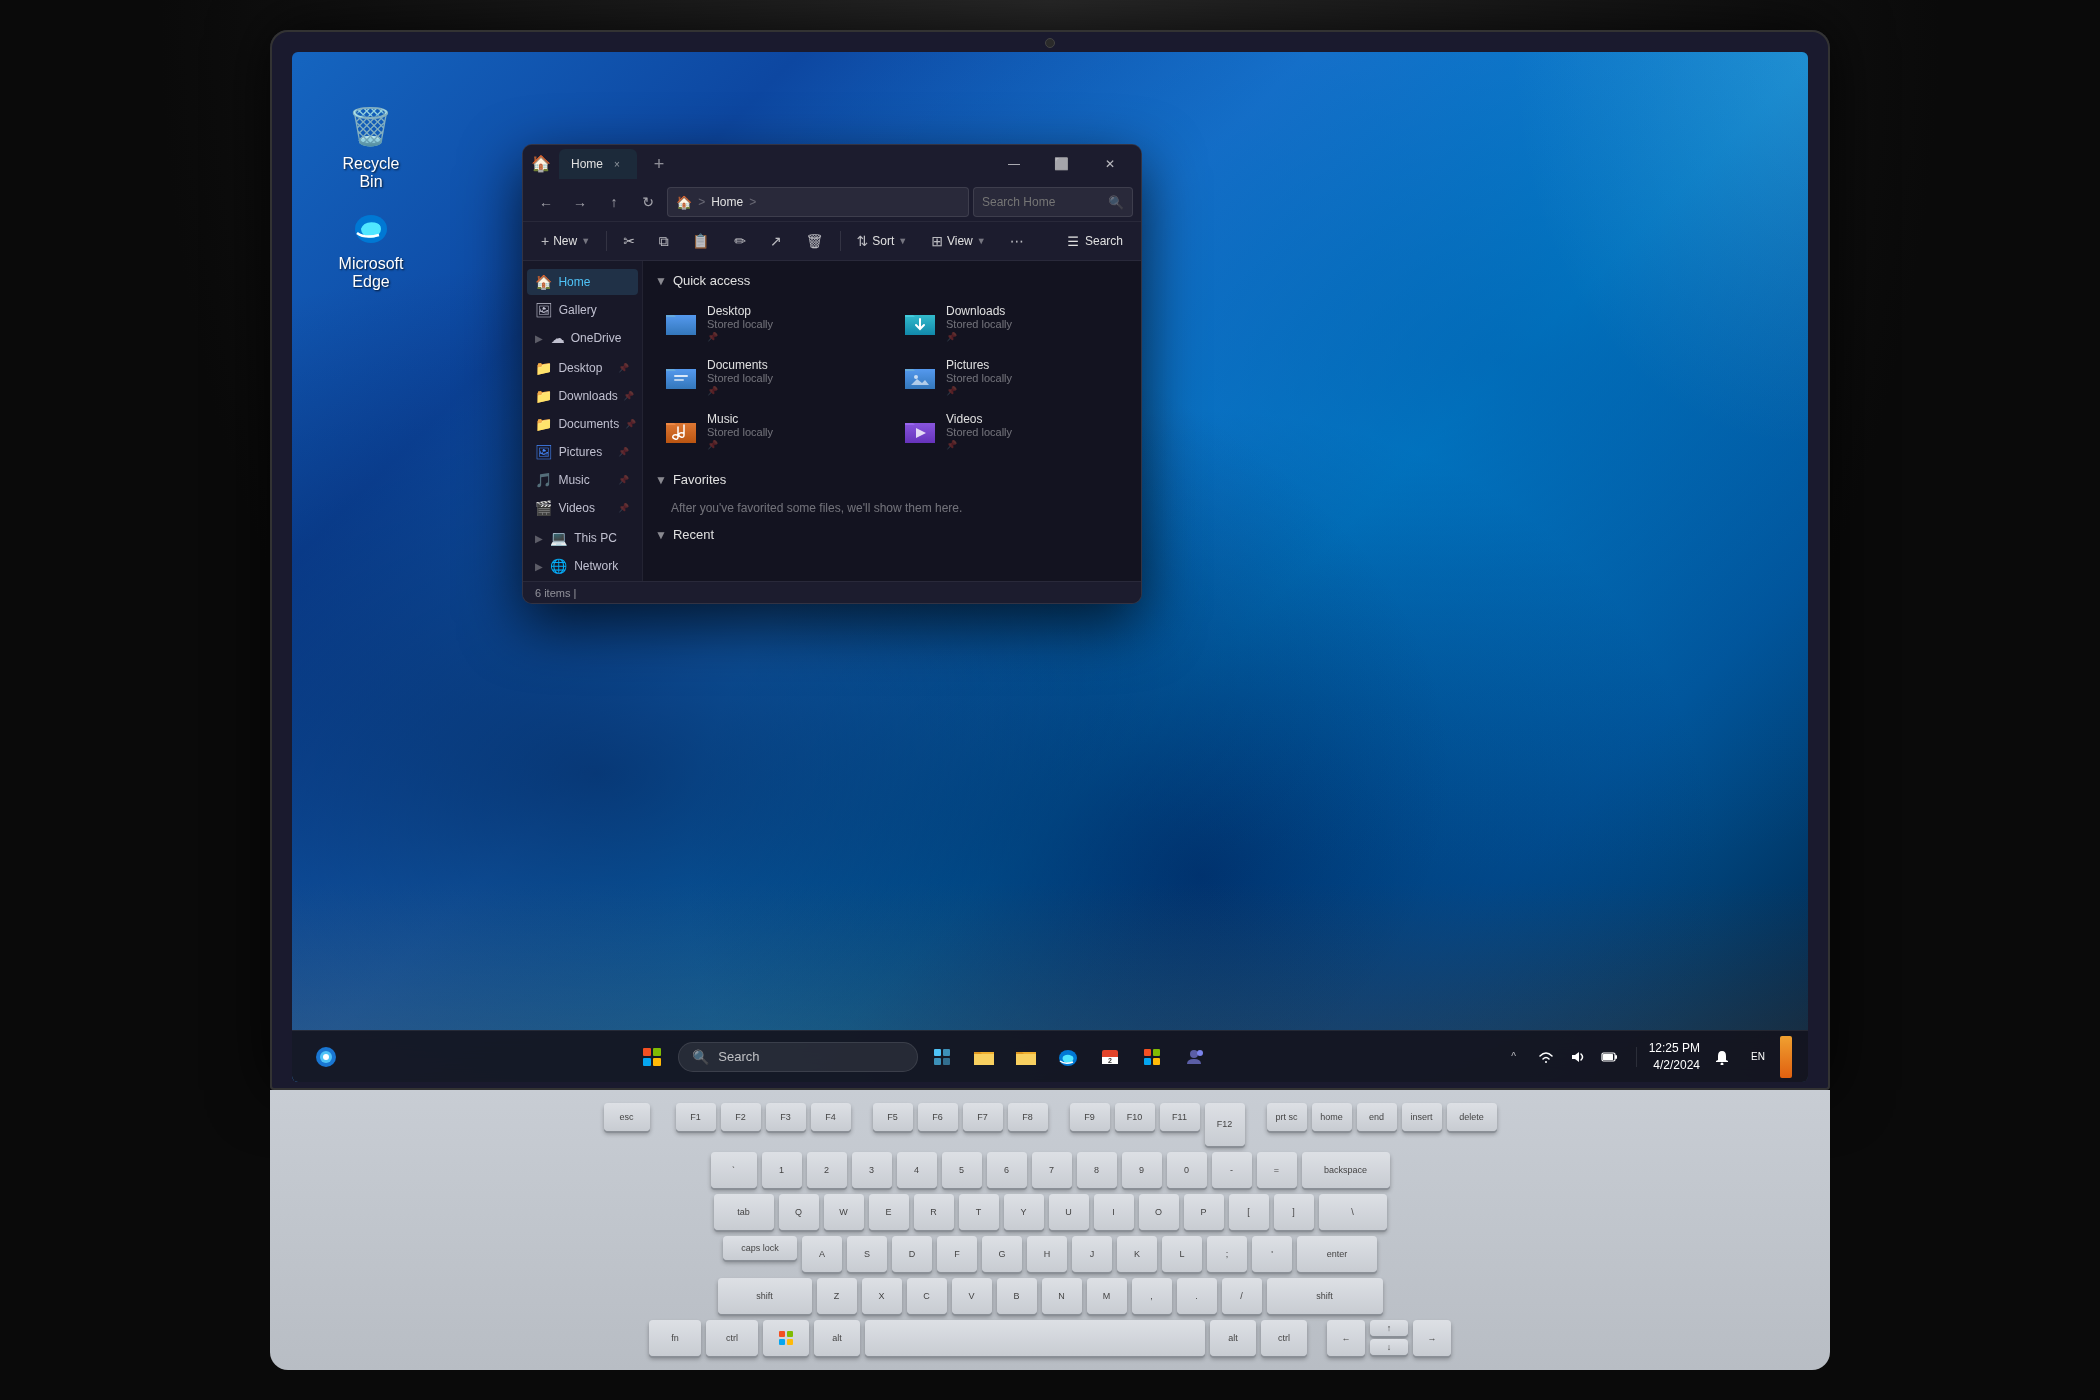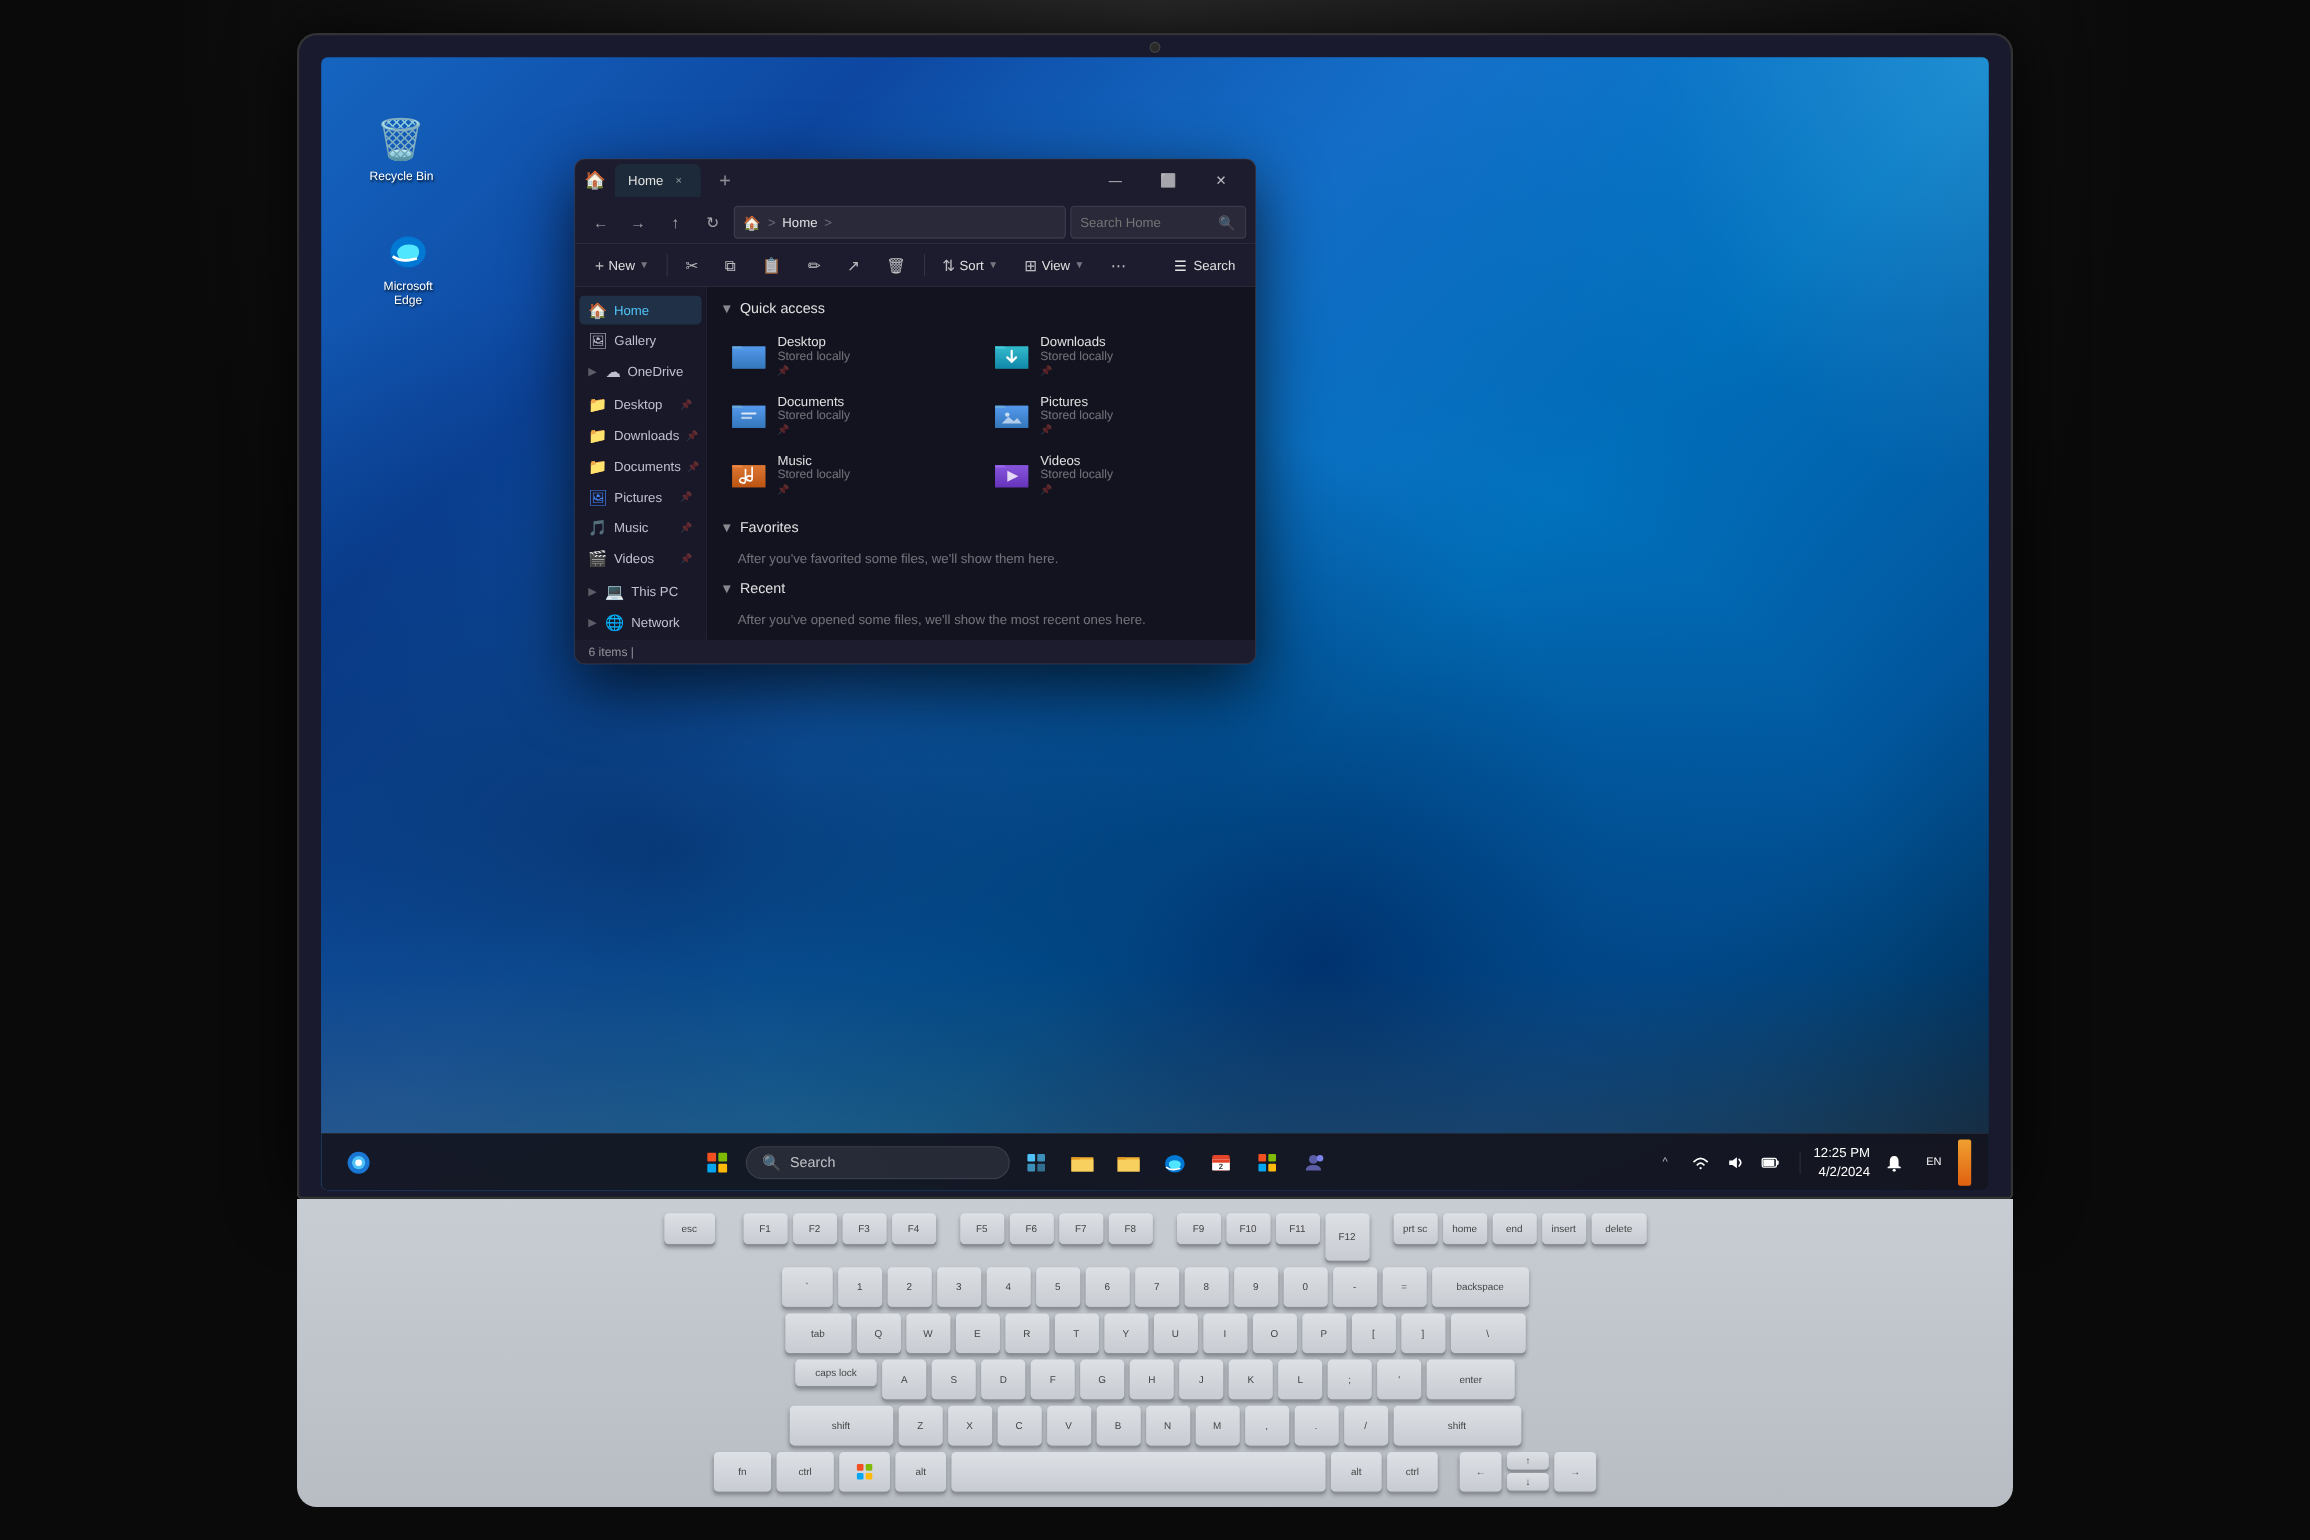--- a/index.html
+++ b/index.html
@@ -80,21 +80,21 @@
     .desktop-icon .icon-img {
       width: 48px;
       height: 48px;
       display: flex;
       align-items: center;
       justify-content: center;
       font-size: 36px;
     }
     .desktop-icon .icon-label {
       color: white;
-      font-size: 11px;
+      font-size: 16px;
       text-align: center;
       text-shadow: 1px 1px 2px rgba(0,0,0,0.8);
       max-width: 70px;
     }
 
     
     .taskbar {
       position: absolute;
       bottom: 0; left: 0; right: 0;
       height: 52px;
@@ -903,21 +903,20 @@
             <div class="section-header">
               <span class="section-header-icon">▼</span>
               <span class="section-header-text">Favorites</span>
             </div>
             <div class="section-body-empty">After you've favorited some files, we'll show them here.</div>
 
             <div class="section-header">
               <span class="section-header-icon">▼</span>
               <span class="section-header-text">Recent</span>
             </div>
-            <div class="section-body-empty">After you've opened some files, we'll show the most recent ones here.</div>
 
           </div>
         </div>
 
         <div class="status-bar">
           <span class="status-text">6 items  |</span>
         </div>
 
       </div>
 

